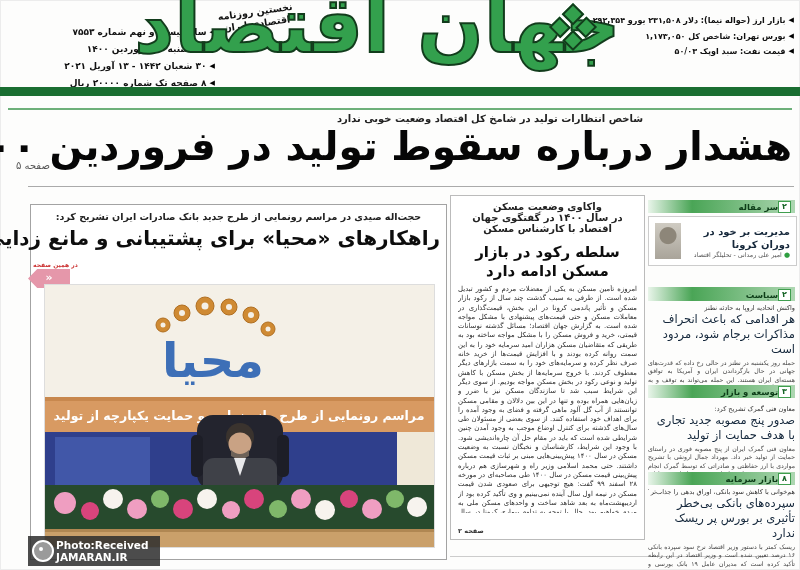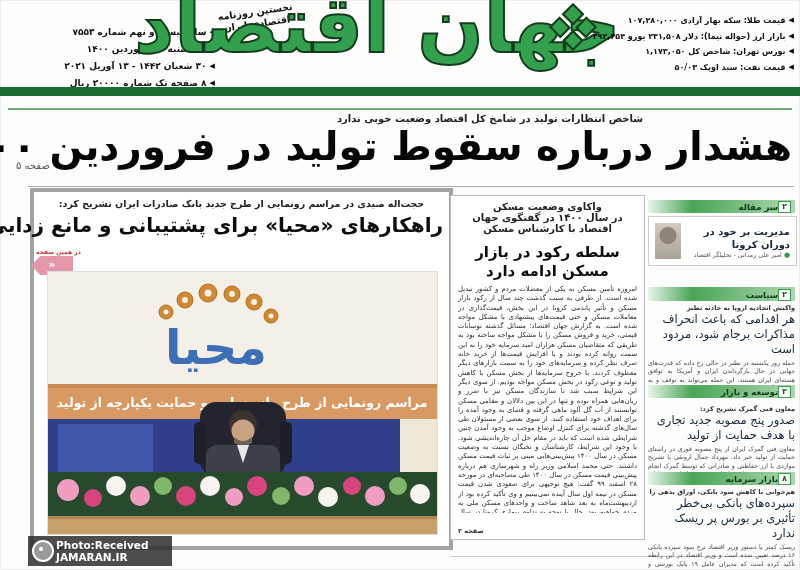--- a/index.html
+++ b/index.html
@@ -21,31 +21,31 @@
   .info-right .hline{font-size:8px;font-weight:bold;line-height:15.5px;color:#111;white-space:nowrap;}
   .greenbar{left:0;right:0;top:87px;height:9px;background:#1a6e31;}
   .thinline{left:8px;right:8px;top:108px;height:2px;background:#6db07a;}
   
   .lead-kicker{left:240px;right:60px;top:113px;text-align:center;font-size:10px;font-weight:bold;color:#222;}
   .lead-headline{left:34px;right:8px;top:124px;text-align:center;font-size:39px;font-weight:900;
     color:#060606;letter-spacing:-1px;white-space:nowrap;}
   .lead-pageref{left:16px;top:160px;font-size:10px;color:#555;direction:rtl;}
   .lead-rule{left:28px;right:6px;top:186px;height:1px;background:#aaa;}
   
-  .leftbox{left:30px;top:188px;width:415px;height:354px;border:4px solid #a3a3a3;background:#fff;}
+  .leftbox{left:30px;top:204px;width:415px;height:354px;border:1px solid #a3a3a3;background:#fff;}
   .la-kicker{left:8px;right:8px;top:6px;text-align:center;font-size:9.5px;font-weight:bold;color:#222;}
   .la-headline{left:6px;right:6px;top:21px;text-align:center;font-size:20px;font-weight:900;color:#0d0d0d;white-space:nowrap;}
   .tag-caption{left:2px;top:56px;font-size:6px;font-weight:bold;color:#c33;}
   .tag-arrow{left:-3px;top:64px;width:42px;height:19px;background:#e597aa;
     clip-path:polygon(0 50%,22% 0,100% 0,100% 100%,22% 100%);color:#fff;font-size:11px;
     font-weight:bold;text-align:center;line-height:18px;}
   .photo{left:13px;top:79px;width:389px;height:262px;overflow:hidden;border:1px solid #ddd;}
   
   .watermark{left:28px;top:536px;height:24px;background:rgba(45,45,45,.85);color:#fff;
-    padding:3px 24px 3px 28px;font-size:10.5px;font-weight:bold;line-height:12px;direction:ltr;text-align:left;}
+    padding:3px 12px 3px 28px;font-size:10.5px;font-weight:bold;line-height:12px;direction:ltr;text-align:left;}
   .wm-circle{left:4px;top:4px;width:18px;height:18px;border:2px solid #fff;border-radius:50%;background:#9a9a9a;}
   .wm-circle i{position:absolute;left:5px;top:5px;width:4px;height:4px;background:#fff;border-radius:50%;}
   
   .centerbox{left:450px;top:195px;width:195px;height:345px;border:1px solid #bbb;background:#fff;
     padding:5px 7px;box-sizing:border-box;direction:rtl;}
   .ca-kicker{ text-align:center;font-size:10px;font-weight:bold;color:#222;line-height:11px;}
   .ca-title{text-align:center;font-size:15px;font-weight:900;color:#0d0d0d;line-height:19px;margin:9px 0 4px;}
   .ca-body{font-size:6.9px;line-height:9.3px;text-align:justify;color:#2a2a2a;height:228px;overflow:hidden;}
   .ca-cont{position:absolute;left:7px;bottom:4px;font-size:6.5px;color:#333;font-weight:bold;}
   .bottomline{left:450px;right:6px;top:556px;height:1px;background:#ccc;}
@@ -57,21 +57,21 @@
     padding:0 3px;line-height:10px;margin-right:3px;}
   .secsq{width:8px;height:8px;background:#2f9e41;margin-right:3px;}
   .seclabel{font-size:8.5px;font-weight:900;color:#0d3d18;white-space:nowrap;direction:rtl;}
   .edbox{border:1px solid #ccc;background:#fff;height:48px;}
   .edthumb{left:6px;top:6px;width:26px;height:36px;background:
     radial-gradient(circle at 50% 35%,#8d8679 0 8px,transparent 9px),
     linear-gradient(#cfcbc2,#a9a49a);}
   .edtitle{right:6px;left:38px;top:8px;font-size:10px;font-weight:900;color:#15273a;text-align:right;line-height:13px;}
   .edbyline{right:6px;left:38px;top:34px;font-size:6.3px;color:#555;text-align:right;}
   .edbyline .dot{color:#2f9e41;font-size:7px;}
-  .sb-kicker{font-size:6.5px;font-weight:bold;color:#333;text-align:right;white-space:nowrap;overflow:hidden;}
+  .sb-kicker{font-size:6.5px;font-weight:normal;color:#333;text-align:right;white-space:nowrap;overflow:hidden;}
   .sb-title{font-size:11.5px;font-weight:400;color:#14273b;text-align:right;line-height:15px;}
   .sb-body{font-size:6.2px;line-height:8.3px;text-align:justify;color:#444;overflow:hidden;}
 </style>
 </head>
 <body>
 
 <div class="page">
 
   <div class="abs info-left">
     <div class="hline"><span class="tri">◀</span><span>سال بیست و نهم شماره ۷۵۵۳</span></div>
@@ -87,21 +87,20 @@
 
   <div class="abs masthead">جهان اقتصاد</div>
   <div class="abs orn">
       <i></i>
       <i></i>
       <i></i>
       <i></i>
     </div>
 
   <div class="abs info-right">
-    <div class="hline"><span class="tri">◀</span><span>قیمت طلا: سکه بهار آزادی ۱۰۷,۲۸۰,۰۰۰</span></div>
     <div class="hline"><span class="tri">◀</span><span>بازار ارز (حواله نیما): دلار ۲۳۱,۵۰۸ یورو ۲۹۲,۳۵۴</span></div>
     <div class="hline"><span class="tri">◀</span><span>بورس تهران: شاخص کل ۱,۱۷۳,۰۵۰</span></div>
     <div class="hline"><span class="tri">◀</span><span>قیمت نفت: سبد اوپک ۵۰/۰۳</span></div>
   </div>
 
   <div class="abs greenbar"></div>
   <div class="abs thinline"></div>
 
   <div class="abs lead-kicker">شاخص انتظارات تولید در شامخ کل اقتصاد وضعیت خوبی ندارد</div>
   <div class="abs lead-headline">هشدار درباره سقوط تولید در فروردین ۱۴۰۰</div>

